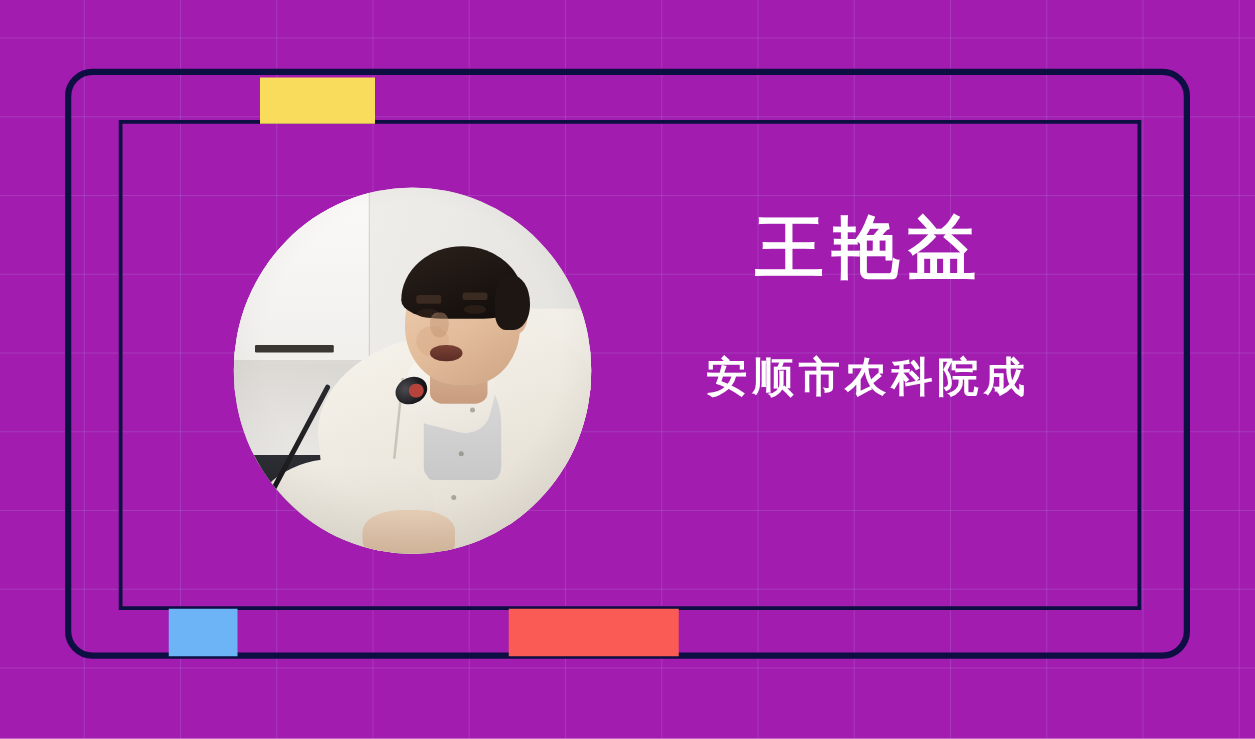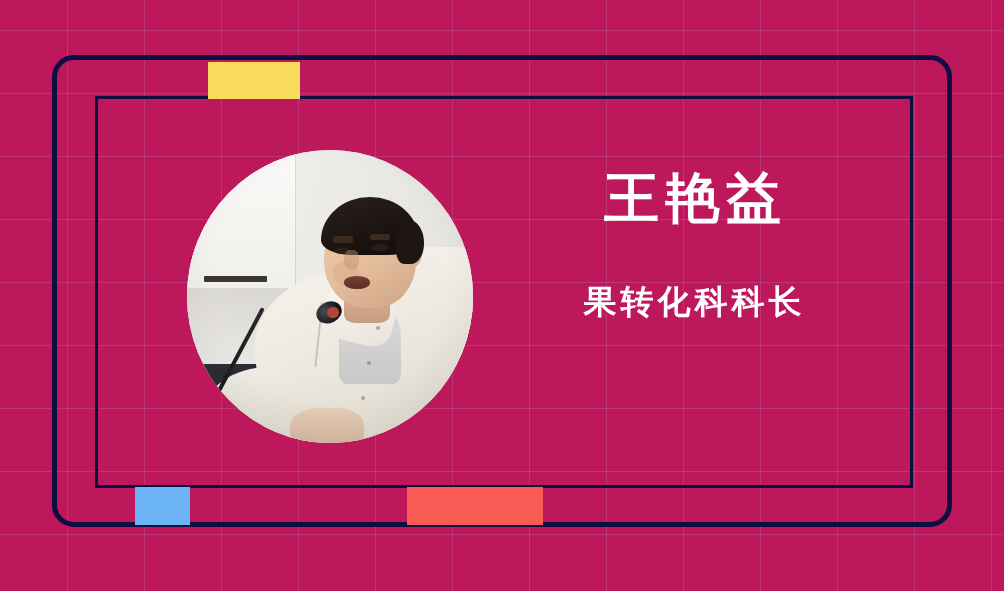--- a/index.html
+++ b/index.html
@@ -7,21 +7,21 @@
   html, body {
     width:1004px; height:591px;
     overflow:hidden;
     font-family:"Liberation Sans","DejaVu Sans",sans-serif;
   }
 
   
   #stage {
     position:relative;
     width:1004px; height:591px;
-    background:#be185d;
+    background:#a21caf;
     overflow:hidden;
   }
 
   
   #grid {
     position:absolute; inset:0;
     background-image:
       linear-gradient(to right, rgba(190,205,255,0.16) 1px, transparent 1px),
       linear-gradient(to bottom, rgba(190,205,255,0.16) 1px, transparent 1px);
     background-size:77px 63px;
@@ -314,17 +314,17 @@
       <div class="mic-head"></div>
       <div class="mic-tip"></div>
 
       <div class="photo-vignette"></div>
     </div>
   </div>
 
   <div id="text-block">
     <div id="speaker-name">王艳益</div>
     <div id="speaker-title">
-      <span class="title-line">果转化科科长</span>
+      <span class="title-line">安顺市农科院成</span>
     </div>
   </div>
 
 </div>
 
 </body></html>

